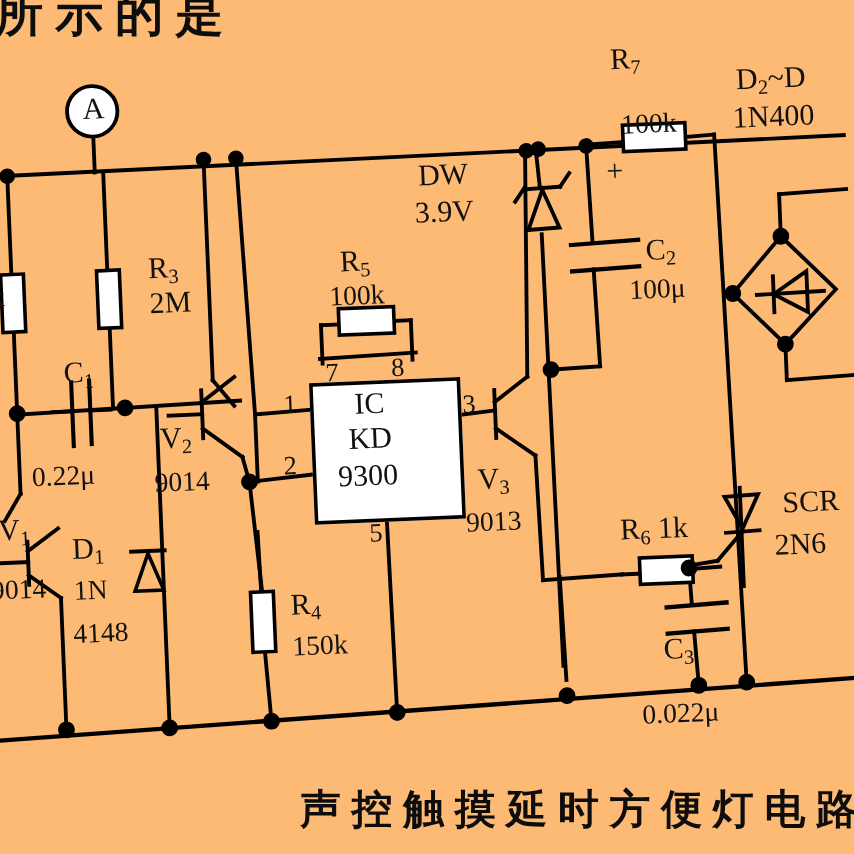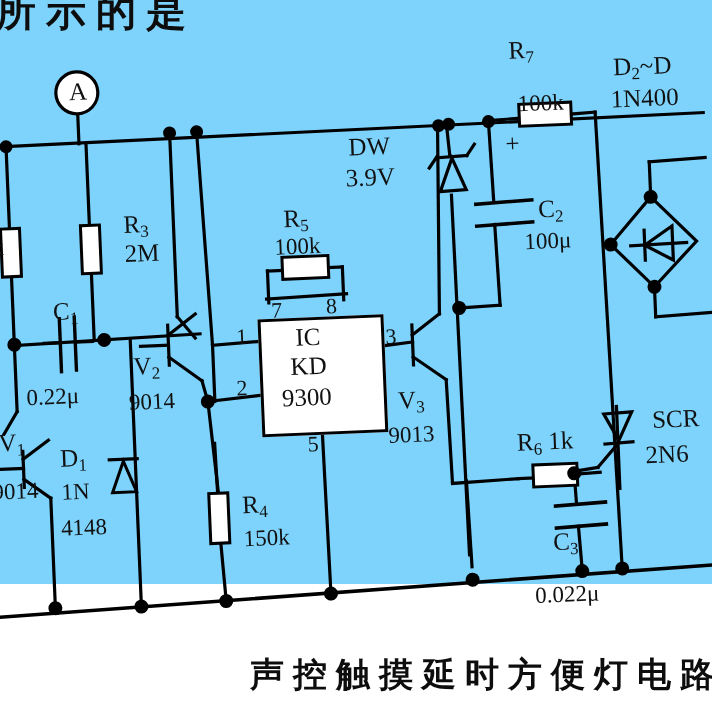--- a/index.html
+++ b/index.html
@@ -1,18 +1,18 @@
 <!DOCTYPE html>
 <html><head>
 <meta charset="utf-8">
 <style>
   html,body{margin:0;padding:0;background:#fff;}
   body{width:712px;height:712px;overflow:hidden;
        font-family:"Liberation Serif",serif;color:#000;}
-  #stage{position:relative;width:712px;height:584px;background:#7dd3fc;}
+  #stage{position:relative;width:712px;height:712px;background:#fdba74;}
 
   
   #skew{position:absolute;inset:0;transform:rotate(-2.4deg);transform-origin:340px 330px;}
 
   svg{position:absolute;left:0;top:0;overflow:visible;}
 
   .lbl{position:absolute;white-space:nowrap;line-height:1.02;
        font-family:"Liberation Serif",serif;color:#111;}
   .lbl.big{font-size:25px;}
   .lbl.med{font-size:23px;}

